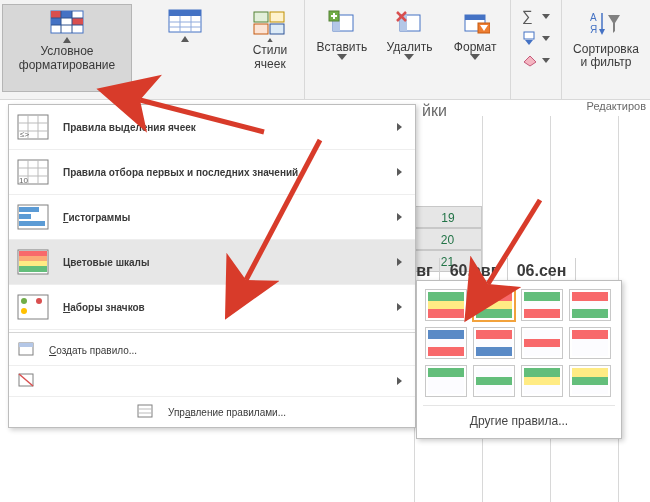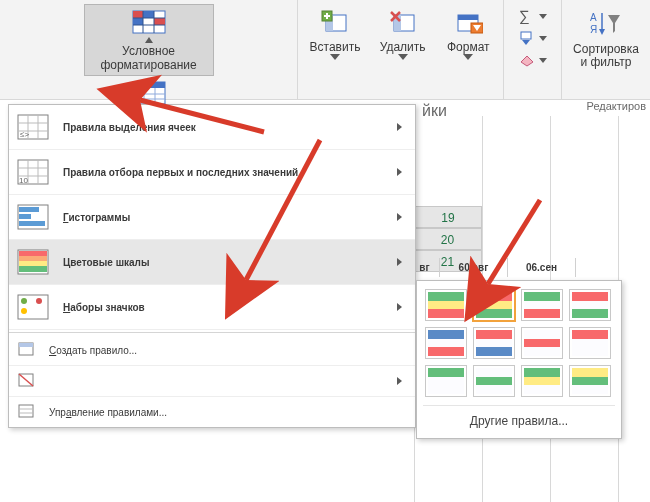--- a/index.html
+++ b/index.html
@@ -62,21 +62,21 @@
     width:68px; height:22px; line-height:22px; text-align:center;
     background:#e6e6e6; border:1px solid #c8c8c8; border-left:none;
     color:#217346; font-size:12px;
   }
   .col-head:first-child { border-left:1px solid #c8c8c8; }
 
   .dates-row {
     position:absolute; left:410px; top:148px; display:flex;
   }
   .date-cell {
-    width:68px; text-align:center; font-weight:bold; font-size:10px;
+    width:68px; text-align:center; font-weight:bold; font-size:16px;
     border-right:1px solid #d0d0d0; padding:4px 0;
   }
 
   .grid-lines-v {
     position:absolute; left:414px; top:116px; bottom:0; width:240px;
     background-image: linear-gradient(to right, #d8d8d8 1px, transparent 1px);
     background-size: 68px 100%;
   }
 
   
@@ -131,21 +131,21 @@
   
   .arrows {
     position:absolute; inset:0; z-index:50; pointer-events:none;
   }
 </style>
 </head>
 <body>
 
 <div class="ribbon">
 
-  <div class="ribbon-group" style="width:310px; flex-direction:column; align-items:center;">
+  <div class="ribbon-group" style="width:310px; flex-direction:row; align-items:flex-start;">
     <div class="ribbon-btn selected" style="width:130px;">
       <svg width="36" height="36">
         <rect x="2" y="4" width="32" height="22" fill="#fff" stroke="#4472c4"></rect>
         <rect x="2" y="4" width="10" height="7" fill="#d94f4f"></rect>
         <rect x="12" y="4" width="11" height="7" fill="#4472c4"></rect>
         <rect x="2" y="11" width="10" height="7" fill="#4472c4"></rect>
         <rect x="23" y="11" width="11" height="7" fill="#d94f4f"></rect>
         <line x1="2" y1="11" x2="34" y2="11" stroke="#2f528f"></line>
         <line x1="2" y1="18" x2="34" y2="18" stroke="#2f528f"></line>
         <line x1="12" y1="4" x2="12" y2="26" stroke="#2f528f"></line>
@@ -343,21 +343,21 @@
     </svg>
     <span class="txt plain"><span class="accel">С</span>оздать правило...</span>
   </div>
   <div class="menu-item" style="padding:6px 10px 6px 8px;">
     <svg class="menu-ico" style="width:20px;height:18px;">
       <rect x="2" y="2" width="14" height="12" fill="#fff" stroke="#808080"></rect>
       <line x1="2" y1="2" x2="16" y2="14" stroke="#d94f4f" stroke-width="1.5"></line>
     </svg>
     <div class="menu-arrow"></div>
   </div>
-  <div class="menu-item" style="padding:6px 10px 6px 8px;">
+  <div class="menu-item" style="padding:6px 10px 6px 8px;justify-content:center;">
     <svg class="menu-ico" style="width:20px;height:18px;">
       <rect x="2" y="2" width="14" height="12" fill="#fff" stroke="#808080"></rect>
       <line x1="2" y1="6" x2="16" y2="6" stroke="#bbb"></line>
         <line x1="2" y1="10" x2="16" y2="10" stroke="#bbb"></line>
     </svg>
     <span class="txt plain">Упр<span class="accel">а</span>вление правилами...</span>
   </div>
 </div>
 
 <div class="flyout">

